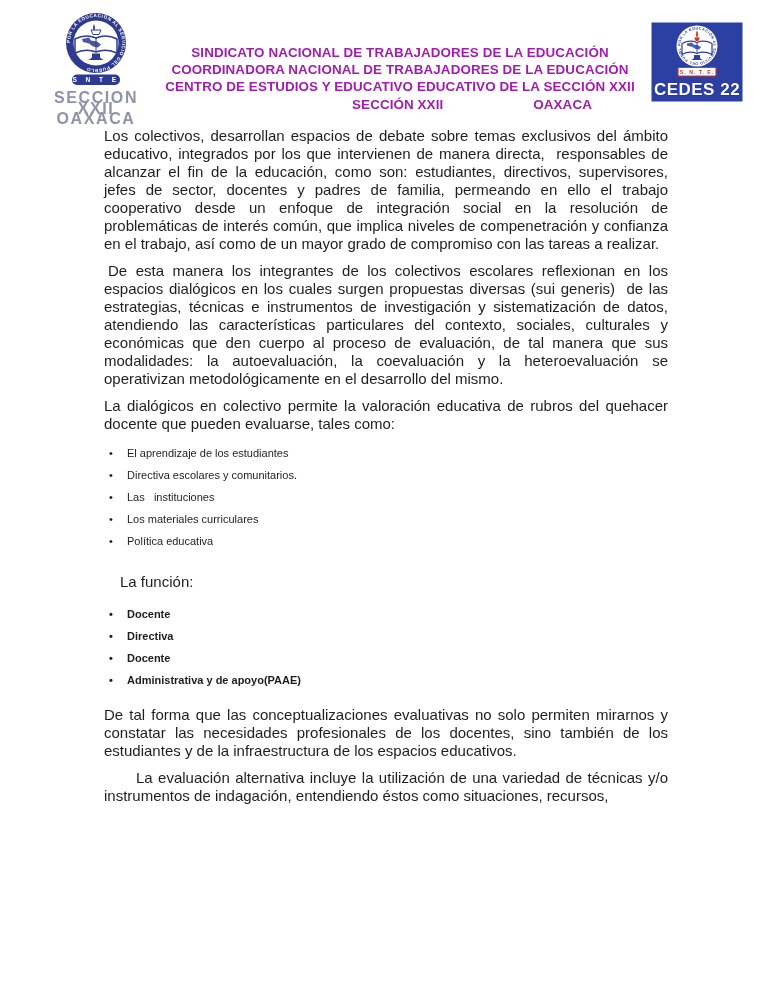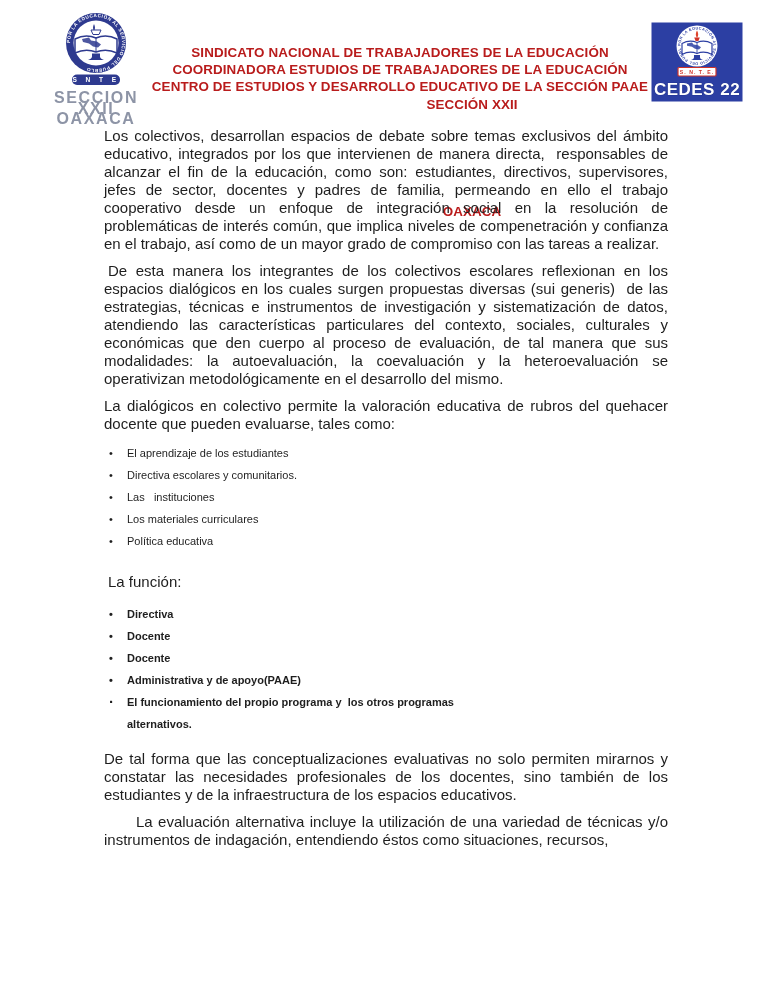--- a/index.html
+++ b/index.html
@@ -38,48 +38,47 @@
   }
   .header-center {
     position: absolute;
     left: 150px;
     top: 44px;
     width: 500px;
     text-align: center;
     font-weight: bold;
     font-size: 13.4px;
     line-height: 17.2px;
-    color: #b91c1c;
+    color: #a21caf;
     letter-spacing: 0.1px;
   }
   .hline-4 {
     display: flex;
     justify-content: center;
     gap: 90px;
     transform: translateX(72px);
-    flex-direction: column;
   }
 
   
   .doc-body {
     position: absolute;
     left: 104px;
     top: 127px;
     width: 564px;
   }
   .p {
     margin: 0 0 9px 0;
     font-size: 15px;
     line-height: 18px;
     text-align: justify;
     white-space: pre-wrap;
   }
   .indent-sm { text-indent: 4px; }
   .indent-lg { text-indent: 32px; }
-  .funcion { margin: 0 0 12px 4px; }
+  .funcion { margin: 0 0 12px 16px; }
 
   ul.list {
     list-style: none;
     margin: 5px 0 21px 0;
     padding: 0 0 0 5px;
   }
   ul.list li {
     position: relative;
     padding-left: 18px;
     font-size: 11px;
@@ -132,22 +131,22 @@
       <text x="52" y="70.4" font-size="6.6" font-weight="bold" fill="#ffffff" letter-spacing="3.4" text-anchor="middle">S N T E</text>
     </svg>
     <div class="logo-caption">
       <div>SECCION XXII</div>
       <div>OAXACA</div>
     </div>
   </div>
 
   <div class="header-center">
     <div class="hline">SINDICATO NACIONAL DE TRABAJADORES DE LA EDUCACIÓN</div>
-    <div class="hline">COORDINADORA ESTUDIOS DE TRABAJADORES DE LA EDUCACIÓN</div>
-    <div class="hline">CENTRO DE ESTUDIOS Y DESARROLLO EDUCATIVO DE LA SECCIÓN PAAE</div>
+    <div class="hline">COORDINADORA NACIONAL DE TRABAJADORES DE LA EDUCACIÓN</div>
+    <div class="hline">CENTRO DE ESTUDIOS Y EDUCATIVO EDUCATIVO DE LA SECCIÓN XXII</div>
     <div class="hline hline-4">
       <span>SECCIÓN XXII</span>
       <span>OAXACA</span>
     </div>
   </div>
 
   <div class="logo-right">
     <svg width="92" height="80" viewBox="0 0 92 80">
       <defs>
         <path id="ringR" d="M 46,24 m -16.5,0 a 16.5,16.5 0 1,1 33,0 a 16.5,16.5 0 1,1 -33,0"></path>
@@ -182,25 +181,23 @@
       <li>El aprendizaje de los estudiantes</li>
       <li>Directiva escolares y comunitarios.</li>
       <li>Las   instituciones</li>
       <li>Los materiales curriculares</li>
       <li>Política educativa</li>
     </ul>
 
     <p class="p funcion">La función:</p>
 
     <ul class="list list2">
+      <li>Docente</li>
       <li>Directiva</li>
       <li>Docente</li>
-      <li>Docente</li>
       <li>Administrativa y de apoyo(PAAE)</li>
-      <li class="small-dot">El funcionamiento del propio programa y  los otros programas
-alternativos.</li>
     </ul>
 
     <p class="p">De tal forma que las conceptualizaciones evaluativas no solo permiten mirarnos y constatar las necesidades profesionales de los docentes, sino también de los estudiantes y de la infraestructura de los espacios educativos.</p>
     <p class="p indent-lg">La evaluación alternativa incluye la utilización de una variedad de técnicas y/o instrumentos de indagación, entendiendo éstos como situaciones, recursos,</p>
   </div>
 
 </div>
 
 </body></html>

